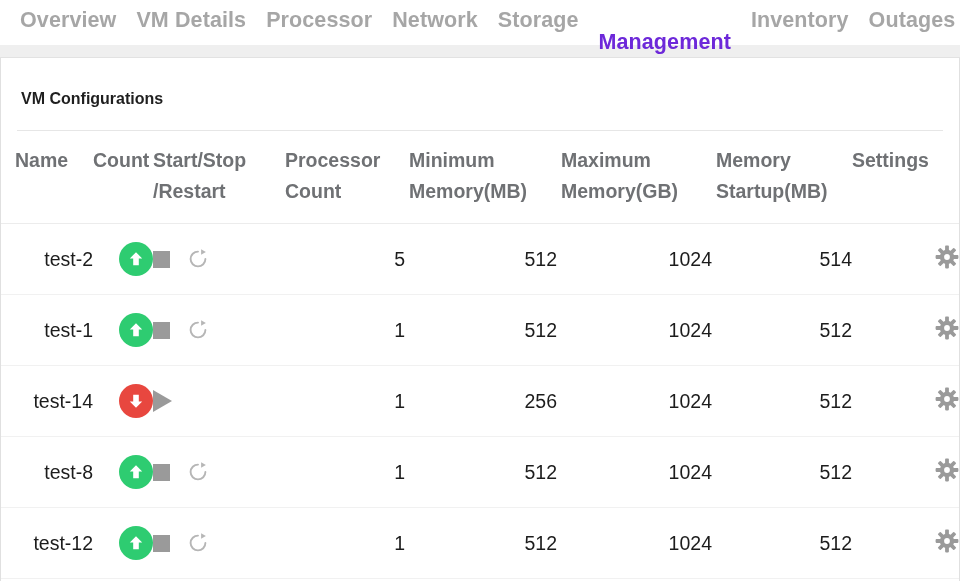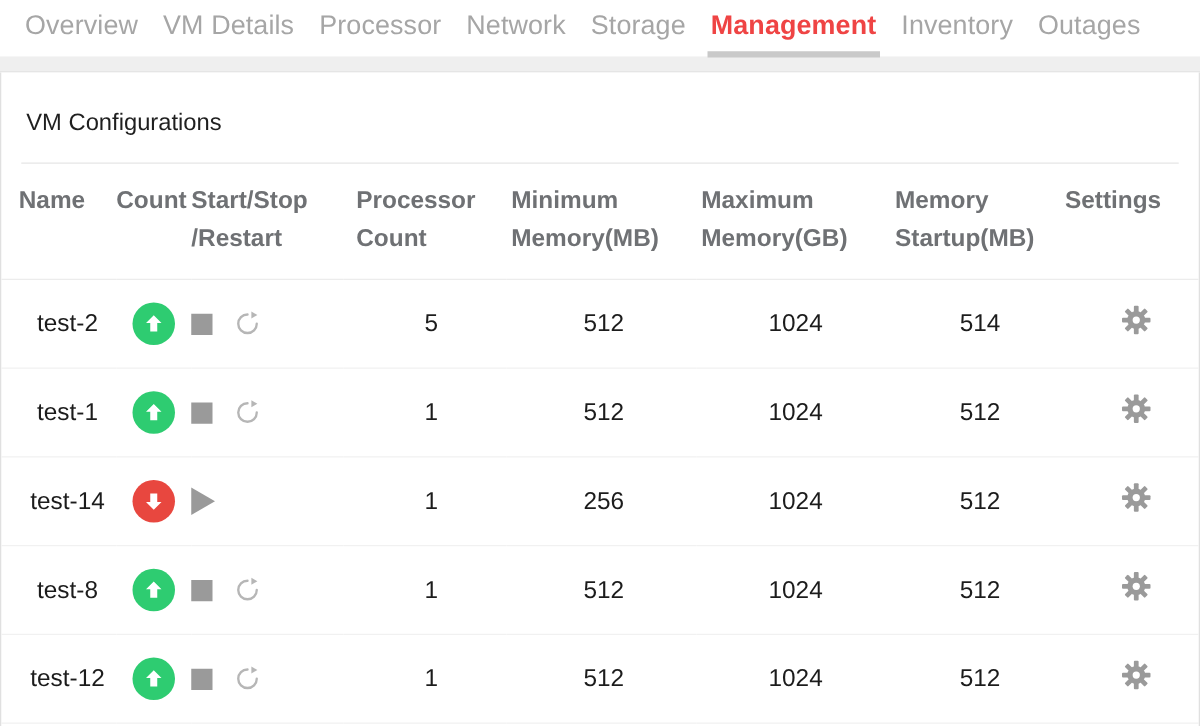--- a/index.html
+++ b/index.html
@@ -34,24 +34,26 @@
   }
   .tab {
     position: relative;
     font-size: 21.5px;
     color: #a6a6a6;
     padding: 6px 10px 0 10px;
     line-height: 28px;
     letter-spacing: 0.1px;
     cursor: pointer;
     user-select: none;
+    font-weight: bold;
   }
   .tab.active {
-    color: #ef4444;
+    color: #6d28d9;
     font-weight: bold;
+    margin-top: 22px;
   }
   .tab.active::after {
     content: "";
     position: absolute;
     left: 7px;
     right: 7px;
     bottom: -12px;
     height: 5px;
     background: #c9c9c9;
   }
@@ -68,25 +70,25 @@
     position: relative;
     margin: 0;
     background: #ffffff;
     border-left: 1px solid #e0e0e0;
     border-right: 1px solid #e0e0e0;
     height: 523px;
     overflow: hidden;
   }
 
   .panel-title {
-    font-size: 19px;
+    font-size: 16px;
     color: #1f1f1f;
     padding: 24px 0 0 20px;
     line-height: 34px;
-    font-weight: normal;
+    font-weight: bold;
     margin: 0;
   }
 
   .title-rule {
     margin: 14px 16px 0 16px;
     height: 1px;
     background: #e6e6e6;
   }
 
   
@@ -103,21 +105,21 @@
     text-align: left;
     vertical-align: top;
     padding: 14px 0 16px 0;
     line-height: 31px;
     border-bottom: 1px solid #ececec;
   }
 
   table.vmtable td {
     font-size: 19.5px;
     color: #1c1c1c;
-    text-align: center;
+    text-align: right;
     vertical-align: middle;
     height: 71px;
     padding: 0;
     border-bottom: 1px solid #f1f1f1;
   }
 
   
   .col-name     { width: 92px;  padding-left: 14px !important; margin-left: 12px; }
   .col-state    { width: 60px; }
   .col-startstop{ width: 122px; }

